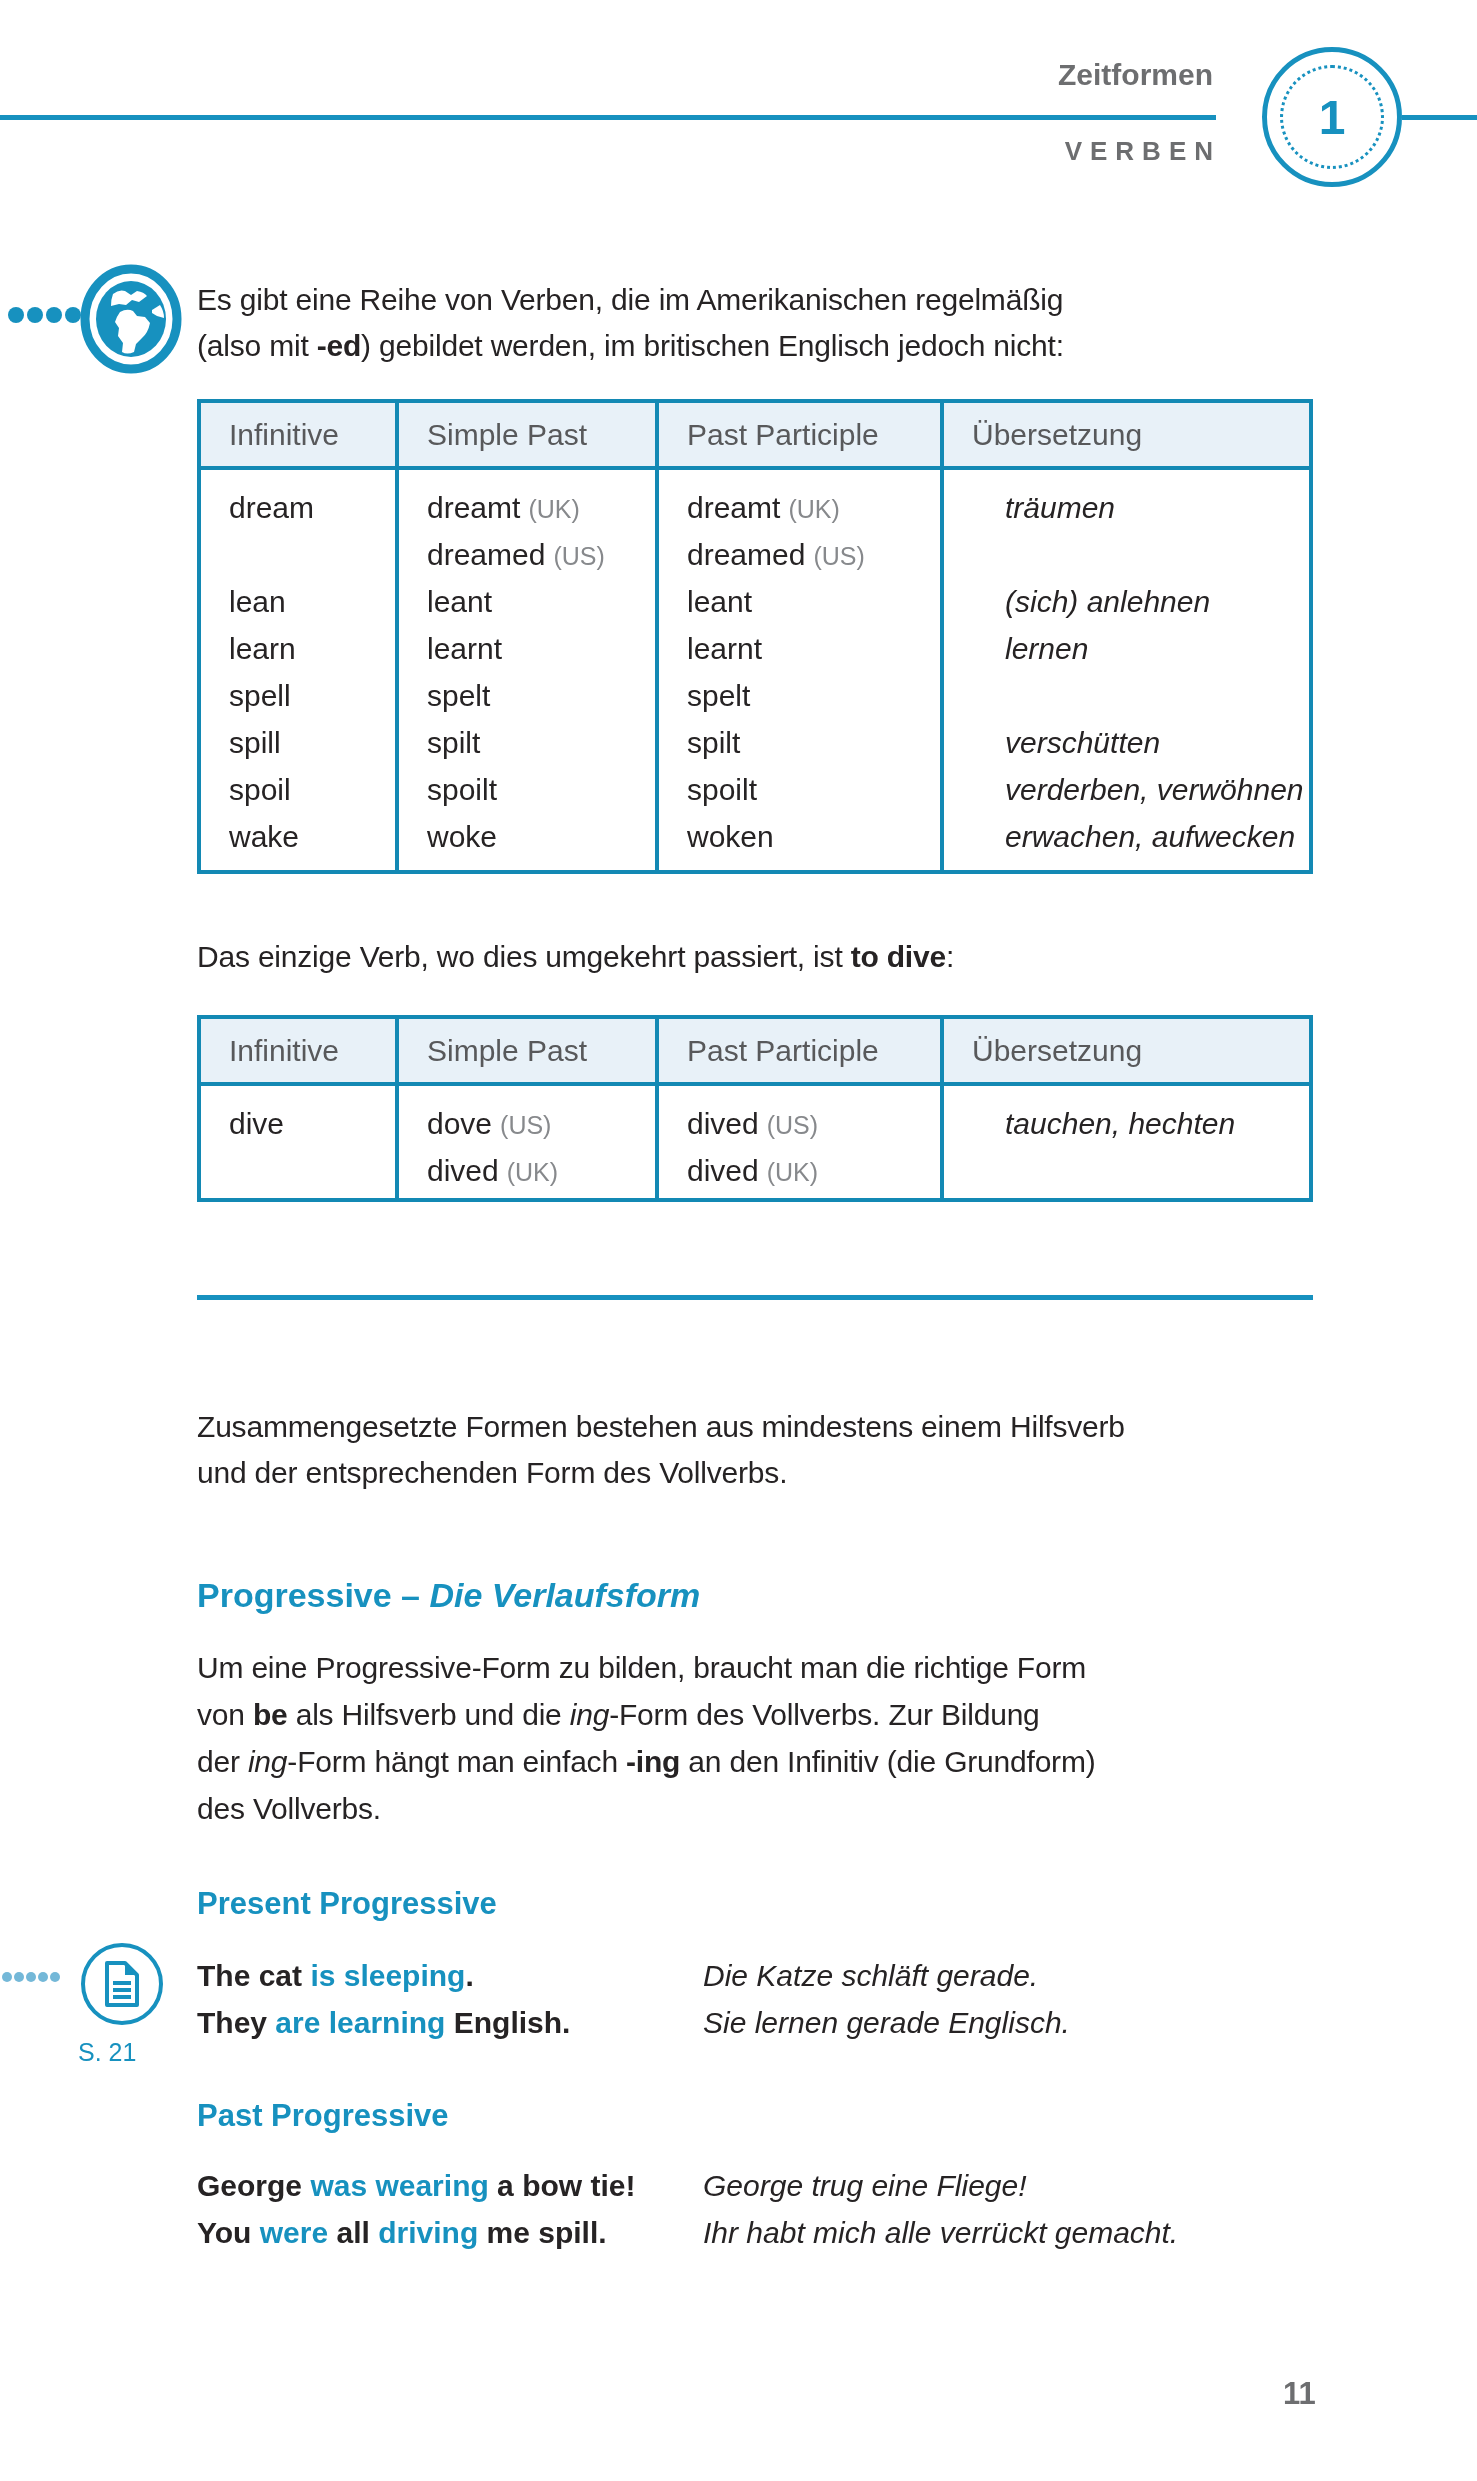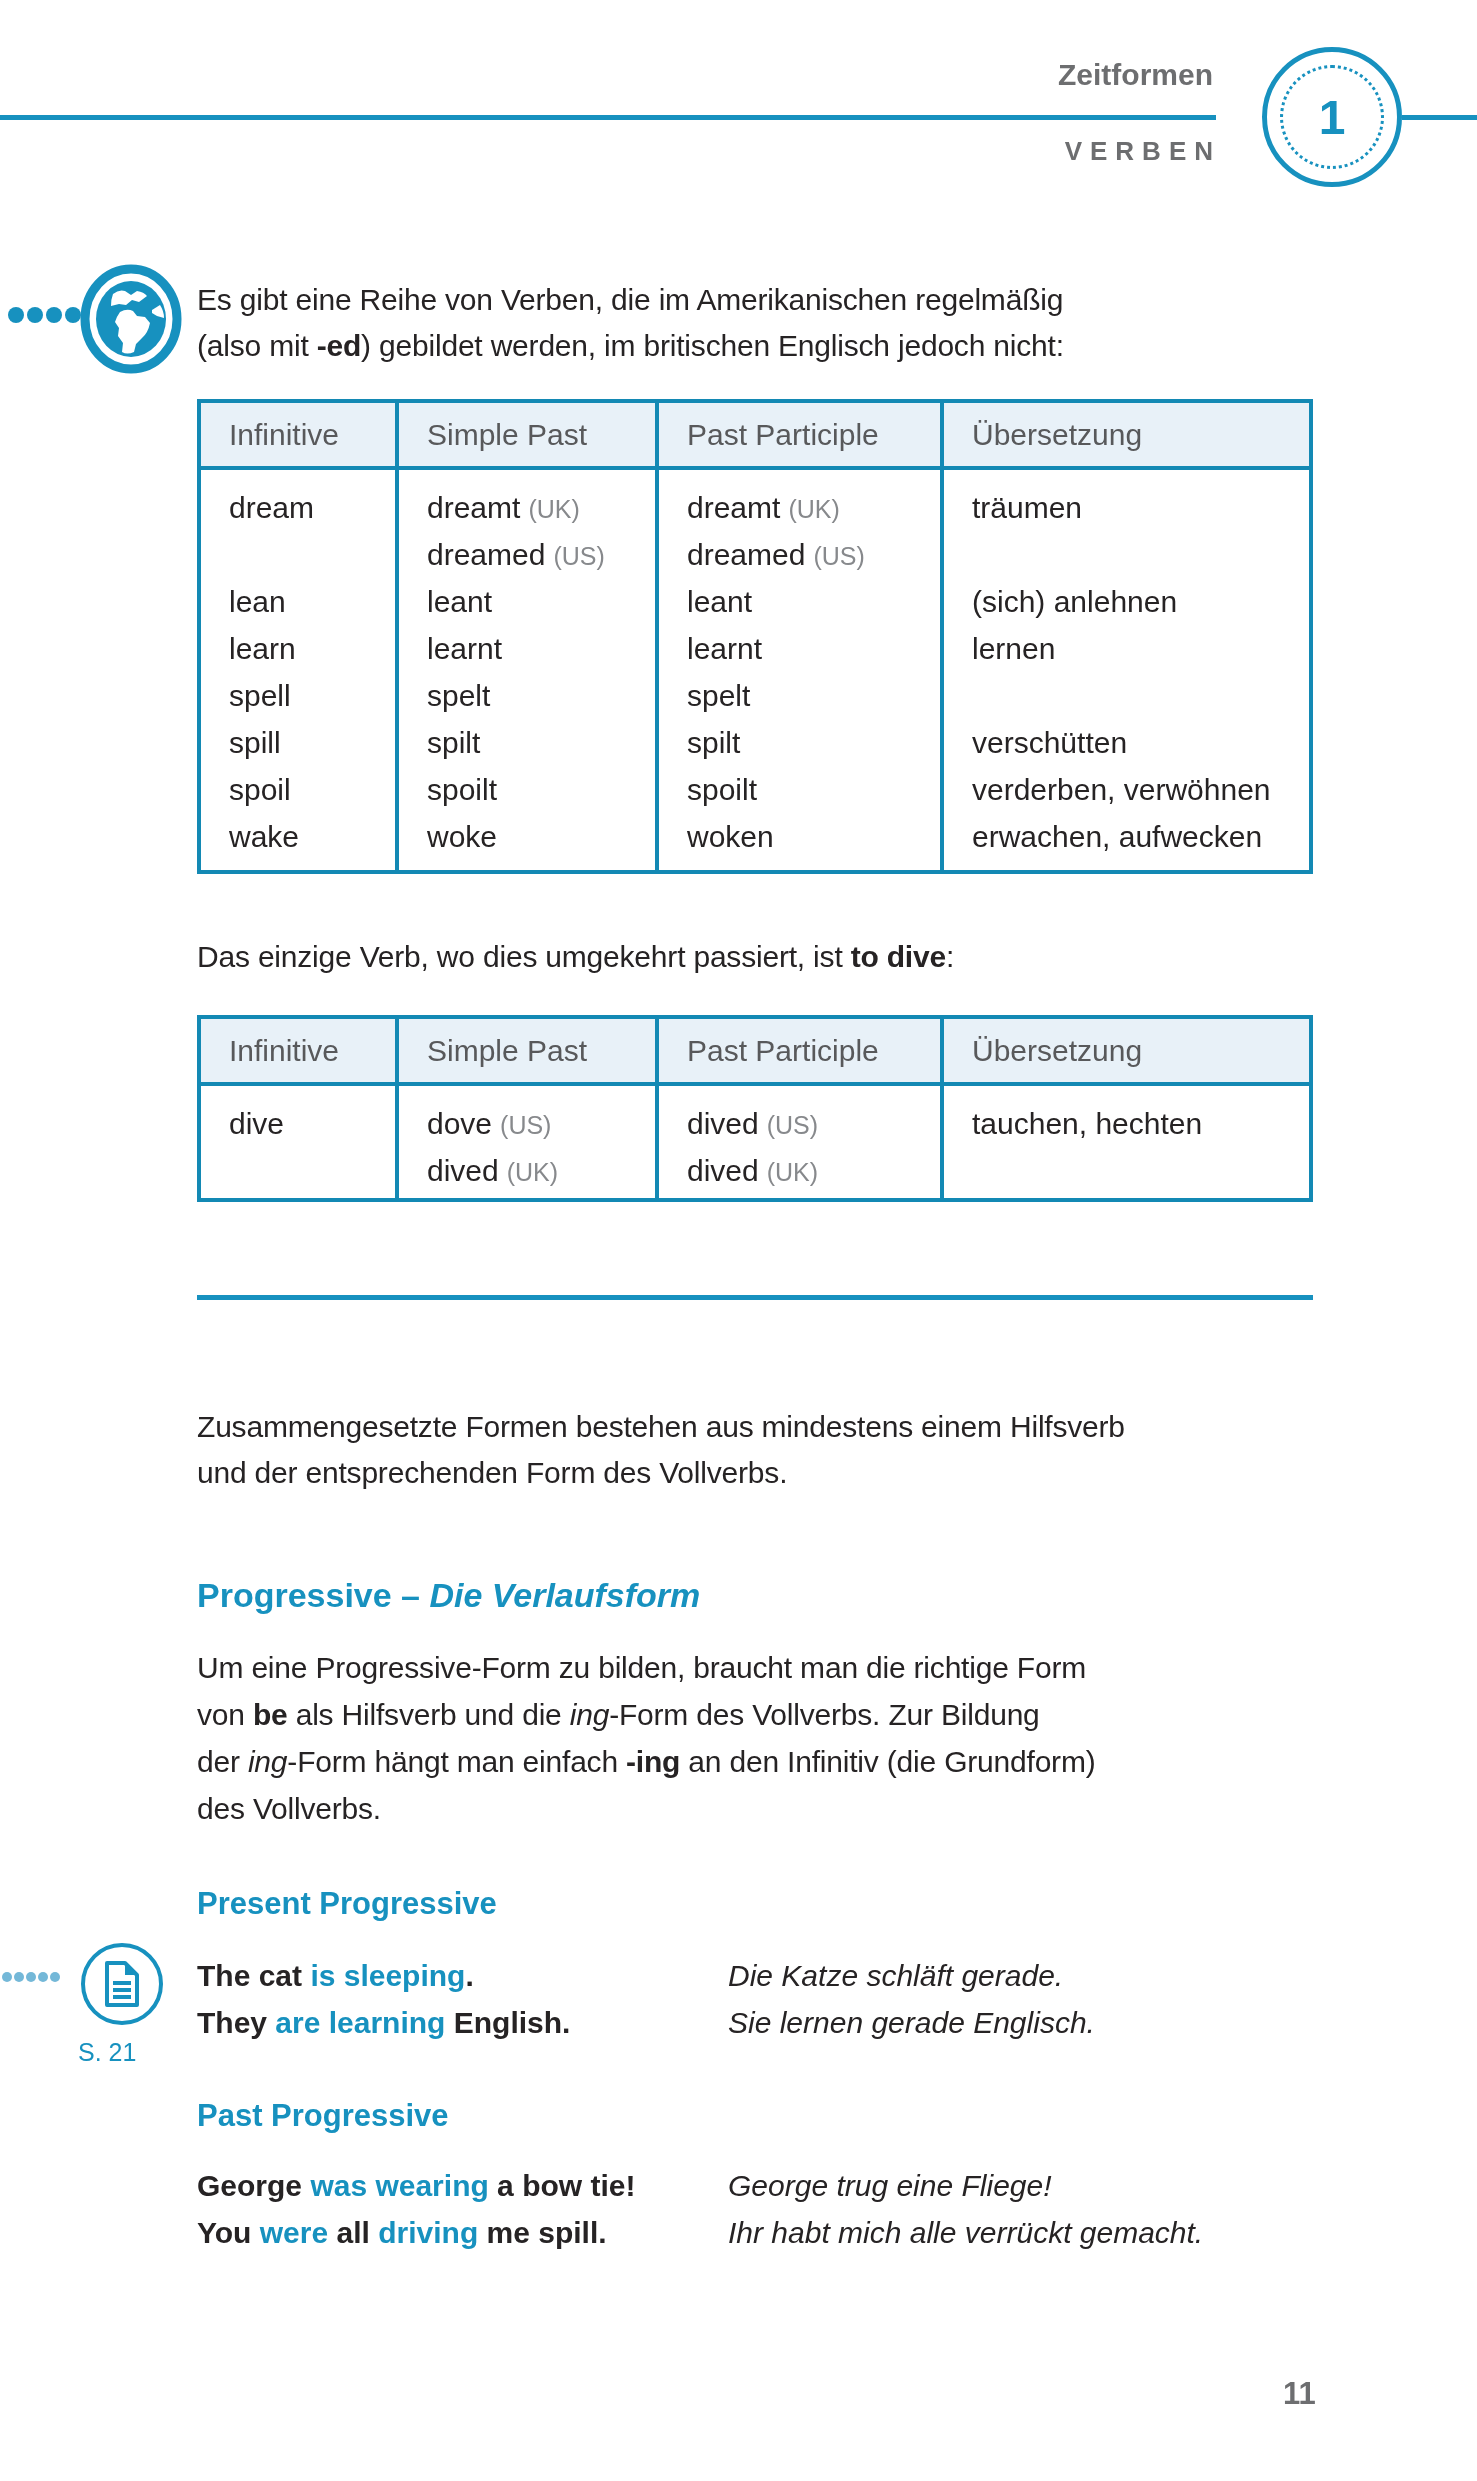--- a/index.html
+++ b/index.html
@@ -58,27 +58,27 @@
   #table2{top:1015px;height:187px;}
   .thead{display:grid;grid-template-columns:198px 260px 285px 1fr;height:67px;background:var(--th-bg);
          border-bottom:4px solid var(--tbl-border);}
   .th{display:flex;align-items:center;padding-left:28px;font-size:30px;color:var(--th-ink);}
   .tbody{padding:14px 0 6px 0;}
   #table2 .tbody{}
   .trw{display:grid;grid-template-columns:198px 260px 285px 1fr;}
   .td{padding-left:28px;}
   .tline{height:47px;line-height:47px;font-size:30px;white-space:nowrap;}
   .tag{font-size:25px;color:var(--tag);margin-left:8px;}
-  .td.de{}
+  .td.de{font-style:italic;margin-left:33px;}
   .vline{position:absolute;top:0;bottom:0;width:4px;background:var(--tbl-border);}
 
   
   .ex{position:absolute;font-size:30px;line-height:47px;white-space:nowrap;}
   .ex-en{left:197px;font-weight:bold;}
-  .ex-de{left:728px;font-style:italic;}
+  .ex-de{left:703px;font-style:italic;}
   .ex .c{color:var(--accent);}
   #pres-en,#pres-de{top:1952px;}
   #past-en,#past-de{top:2162px;}
 
   .pagenum{position:absolute;left:1283px;top:2376px;font-size:31px;font-weight:bold;color:var(--gray);}
 </style>
 </head>
 <body>
 
 <div class="page">

